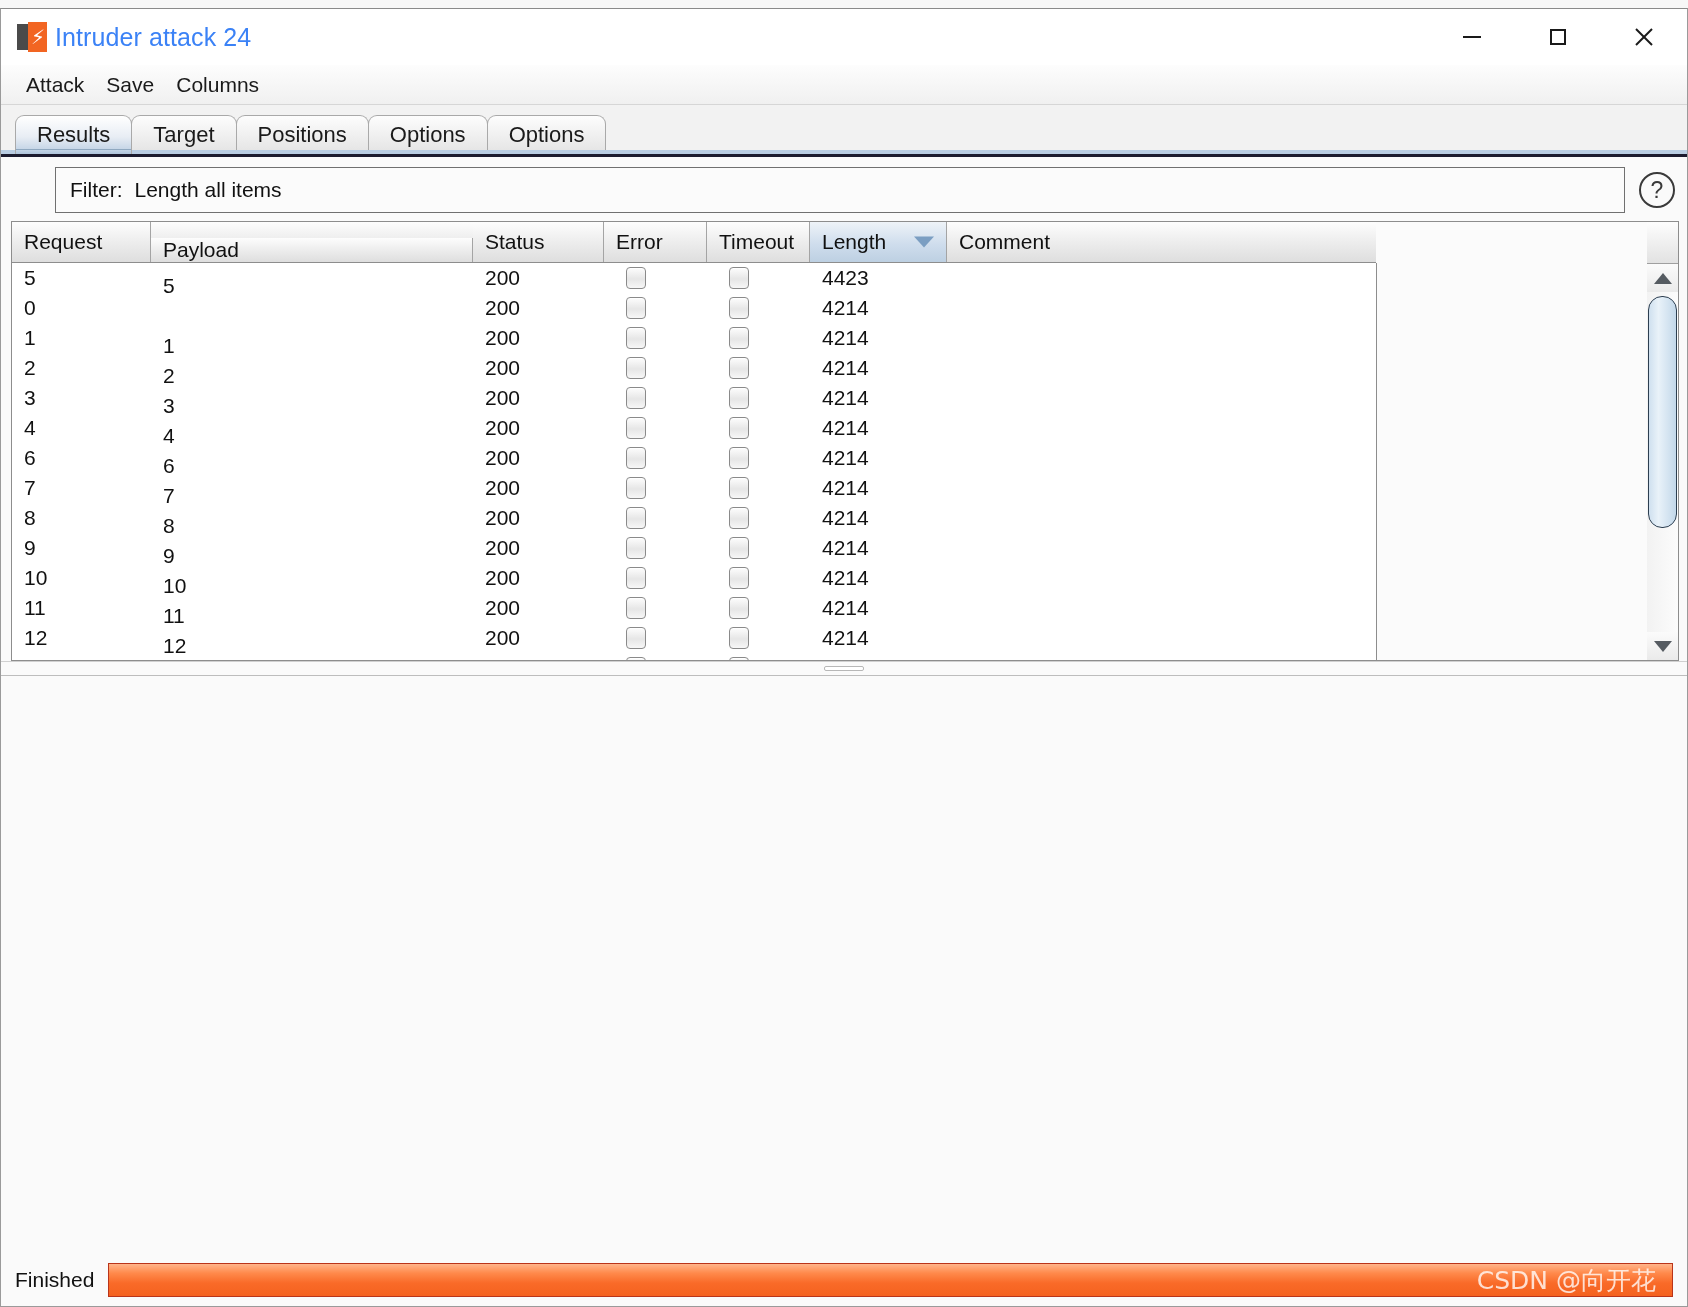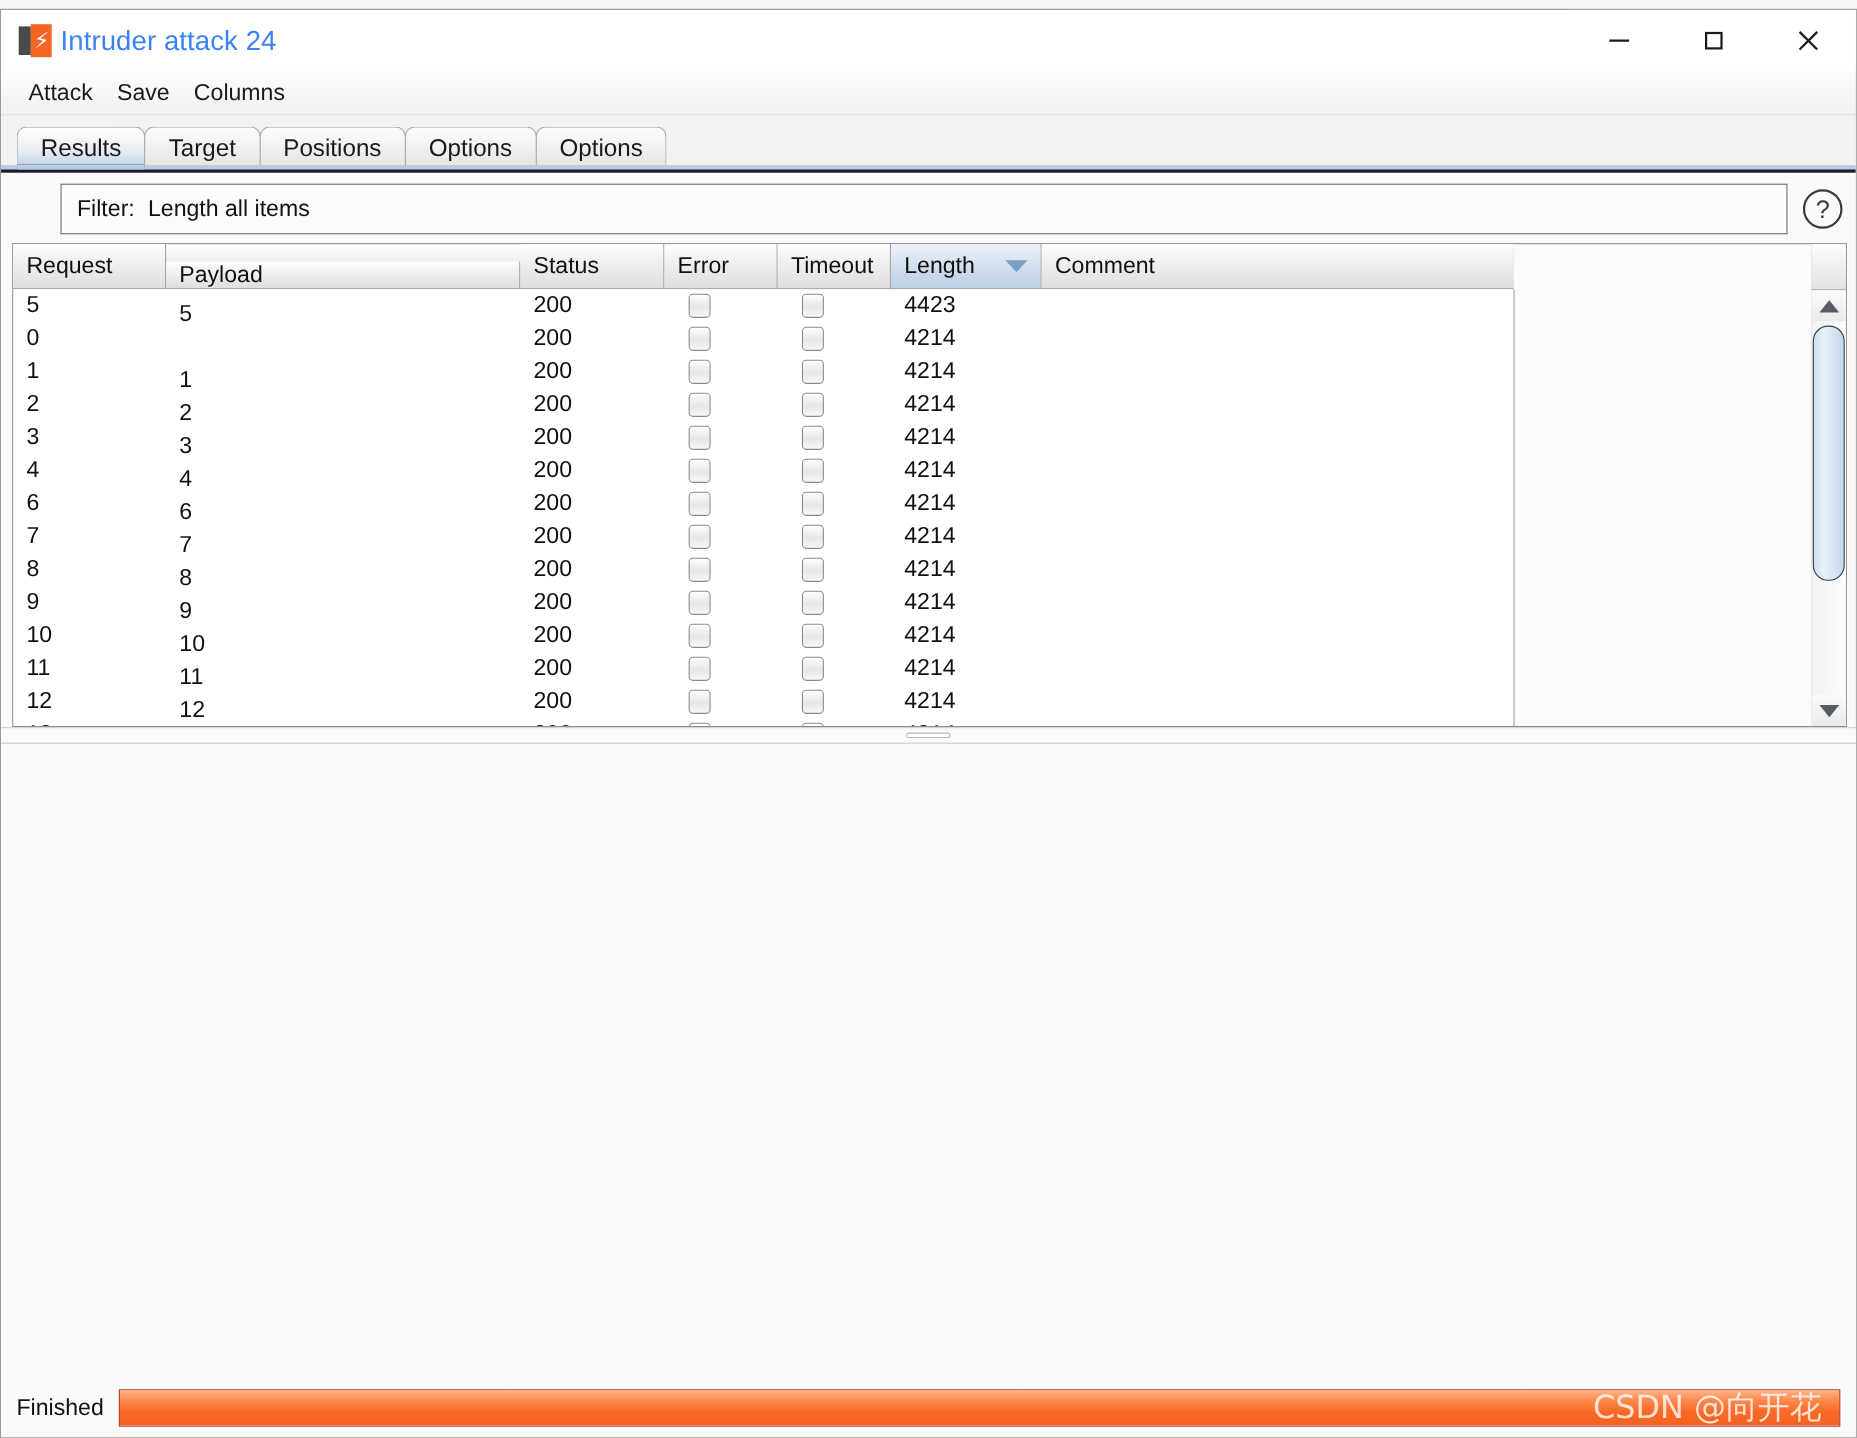--- a/index.html
+++ b/index.html
@@ -300,21 +300,21 @@
     position: relative;
     overflow: hidden;
   }
   .progress-fill {
     height: 100%;
     background: linear-gradient(to bottom, #ffb48a 0%, #ff8a4c 28%, #f96a28 60%, #f4621f 100%);
   }
   .watermark {
     position: absolute;
     right: 16px; top: 50%; transform: translateY(-50%);
-    font-size: 29px;
+    font-size: 25px;
     color: rgba(255,255,255,0.78);
     font-family: "DejaVu Sans", sans-serif;
     pointer-events: none;
     white-space: nowrap;
   }
 
   
   .bg-strip {
     position: absolute; left: 0; top: 0; width: 1688px; height: 9px;
     background: #f7f7f7;

